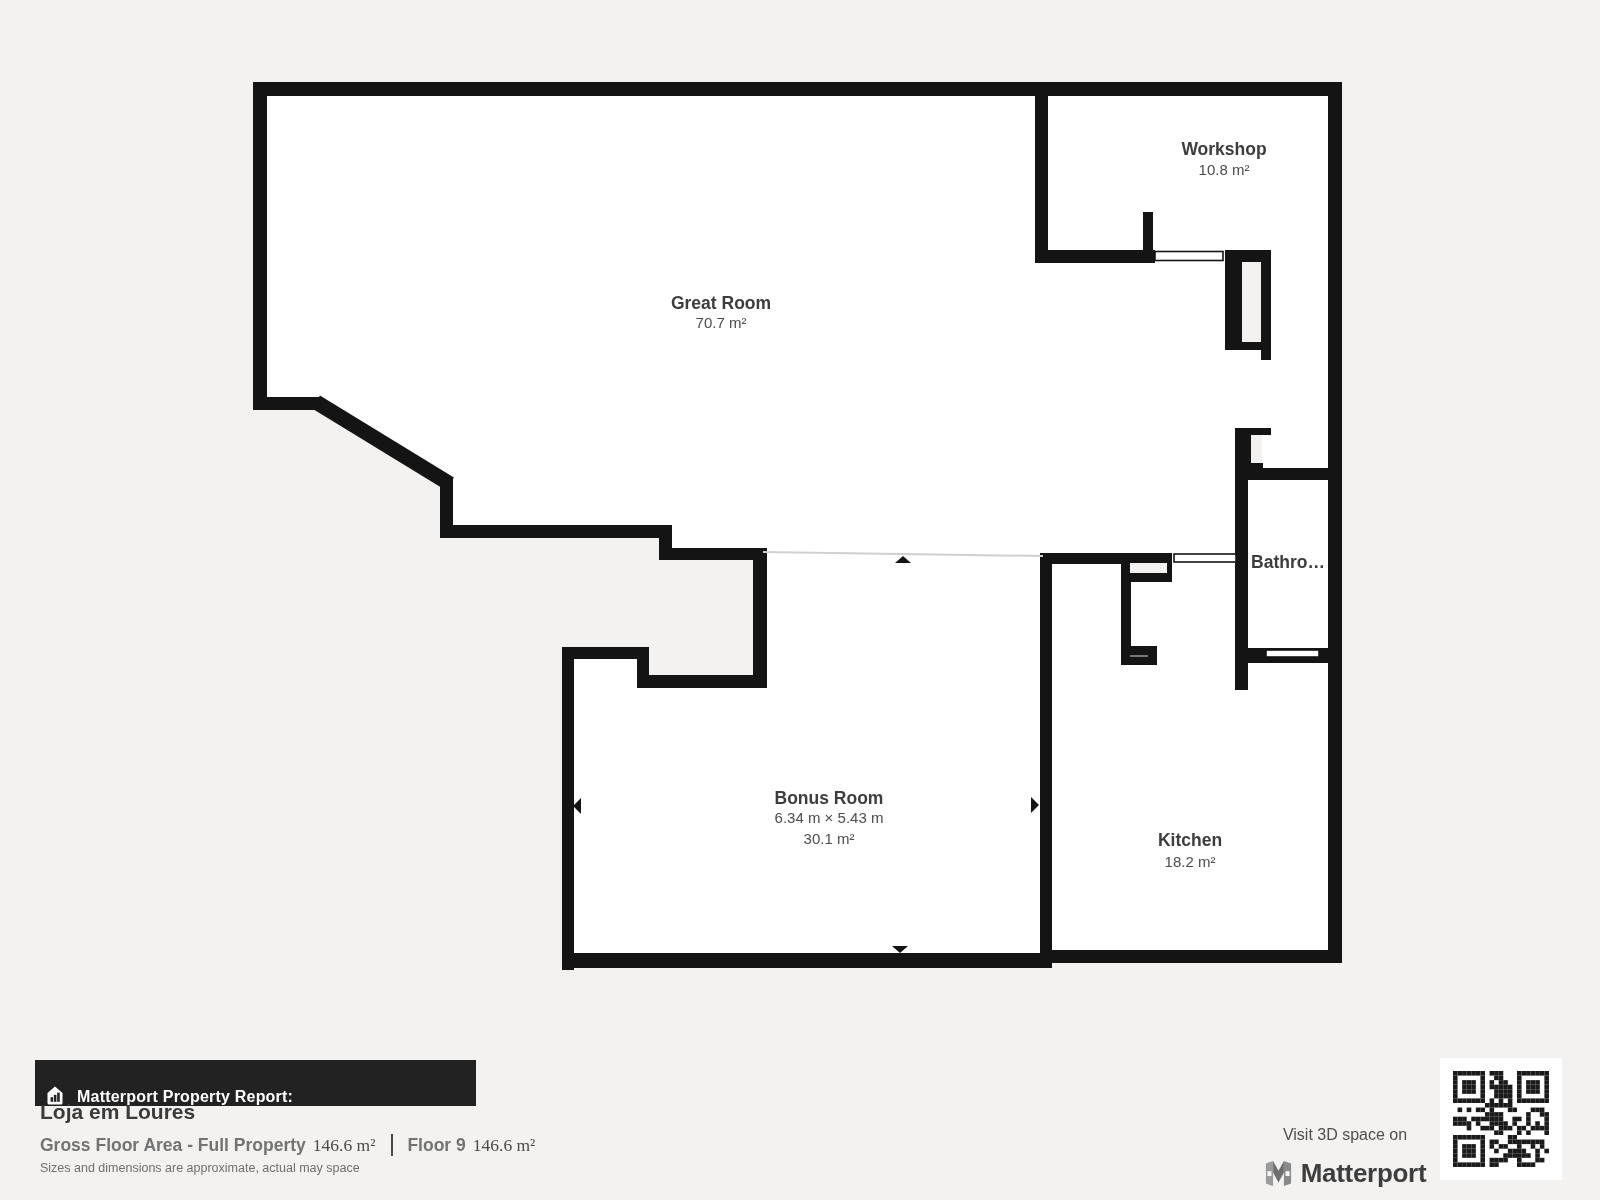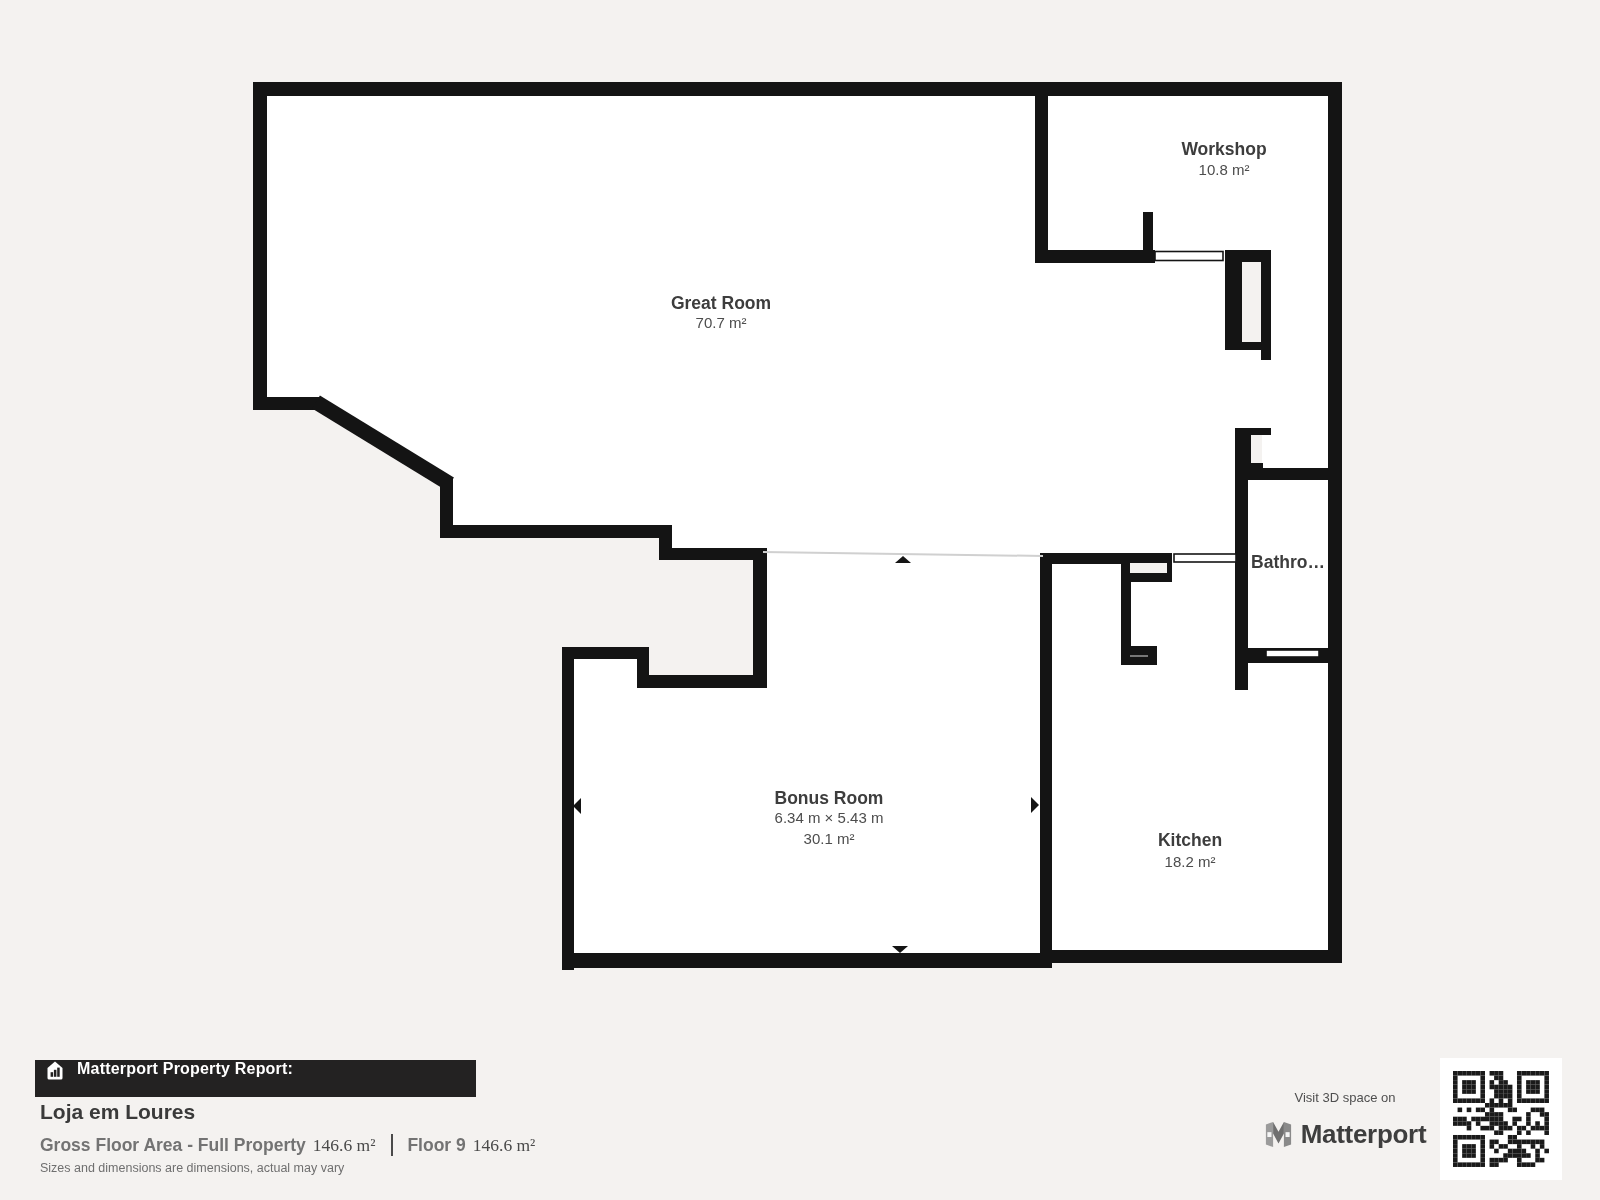--- a/index.html
+++ b/index.html
@@ -2,31 +2,31 @@
 <html><head>
 <meta charset="utf-8">
 <style>
   html,body{margin:0;padding:0;}
   body{width:1600px;height:1200px;background:#f4f2f0;font-family:"Liberation Sans",sans-serif;overflow:hidden;position:relative;}
   #stage{position:absolute;inset:0;width:1600px;height:1200px;}
   svg text{font-family:"Liberation Sans",sans-serif;}
   .room-name{font-weight:bold;font-size:17.5px;fill:#3d3d3d;}
   .room-sub{font-size:15px;fill:#4d4d4d;}
   
-  .banner{position:absolute;left:35px;top:1060px;width:441px;height:37px;background:#232222;display:flex;align-items:flex-start;}
+  .banner{position:absolute;left:35px;top:1060px;width:441px;height:46px;background:#232222;display:flex;align-items:flex-end;}
   .banner .hicon{margin-left:11px;width:18px;height:21px;flex:0 0 auto;}
   .banner .btxt{color:#ffffff;font-weight:bold;font-size:16px;margin-left:13px;letter-spacing:.2px;}
   .pname{position:absolute;left:40px;top:1100px;font-size:21px;font-weight:bold;color:#3a3a3a;margin:0;}
   .metrics{position:absolute;left:40px;top:1134px;font-size:17.5px;color:#4a4a4a;display:flex;align-items:center;}
   .metrics .b{font-weight:bold;color:#737373;}
   .metrics .v{margin-left:7px;font-weight:normal;color:#4a4a4a;font-family:Liberation Serif, serif;}
   .metrics .sep{display:inline-block;width:2px;height:22px;background:#4a4a4a;margin:0 14px 0 16px;}
   .disclaimer{position:absolute;left:40px;top:1161px;font-size:12.5px;color:#6f6f6f;}
   .promo{position:absolute;left:1230px;top:1090px;width:230px;text-align:center;}
-  .visit{font-size:13px;color:#4f4f4f;}
+  .visit{font-size:16px;color:#4f4f4f;margin-top:36px;}
   .brandrow{margin-top:14px;display:flex;align-items:center;justify-content:center;}
   .brandrow .mglyph{width:29px;height:27px;margin-right:8px;flex:0 0 auto;}
   .brandrow .btext{font-size:26px;font-weight:bold;color:#3e3e3e;letter-spacing:-.3px;}
   .qrtile{position:absolute;left:1440px;top:1058px;width:122px;height:122px;background:#ffffff;}
 </style>
 </head>
 <body>
 
 <div id="stage">
 
@@ -138,21 +138,21 @@
   <h1 class="pname">Loja em Loures</h1>
 
   <div class="metrics">
     <span class="b">Gross Floor Area - Full Property</span>
     <span class="v">146.6 m²</span>
     <span class="sep"></span>
     <span class="b">Floor 9</span>
     <span class="v">146.6 m²</span>
   </div>
 
-  <div class="disclaimer">Sizes and dimensions are dimensions, actual may vary</div>
+  <div class="disclaimer">Sizes and dimensions are approximate, actual may space</div>
 
   <div class="promo">
     <div class="visit">Visit 3D space on</div>
     <div class="brandrow">
       <svg class="mglyph" viewBox="0 0 32 30">
         <polygon points="2,4 10,1 10,29 2,26" fill="#9b9b9b"></polygon>
         <polygon points="22,1 30,4 30,26 22,29" fill="#8a8a8a"></polygon>
         <polygon points="10,1 16,12 22,1 22,14 16,25 10,14" fill="#6f6f6f"></polygon>
         <rect x="3.6" y="12.4" width="4.6" height="5.4" fill="#ffffff" opacity="0.9"></rect>
         <rect x="23.8" y="12.4" width="4.6" height="5.4" fill="#ffffff" opacity="0.9"></rect>

